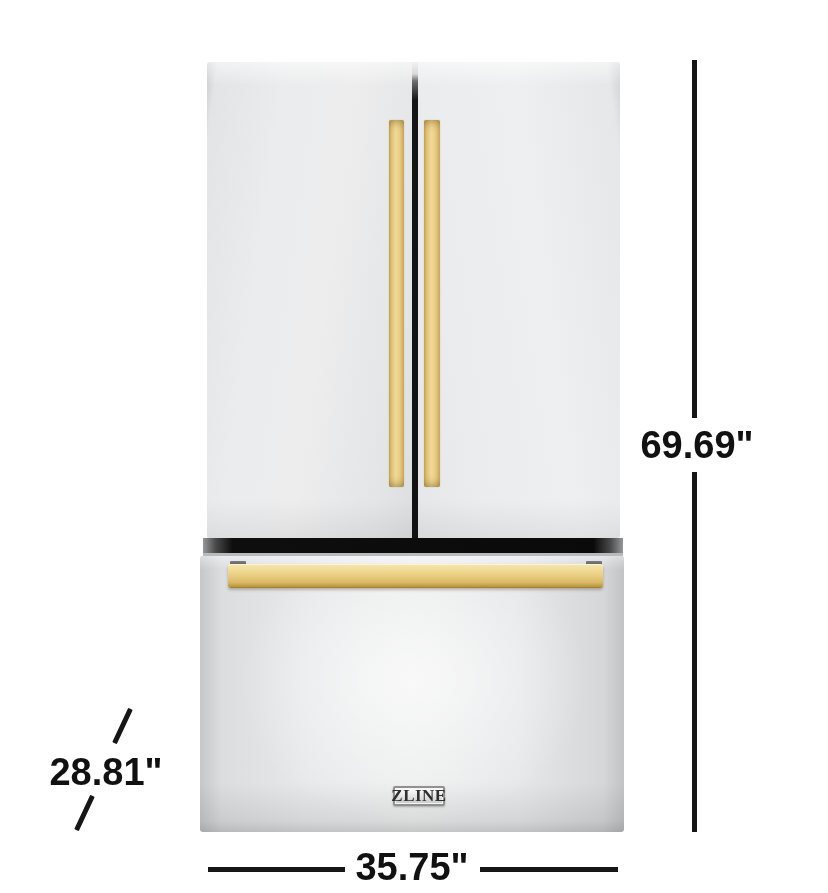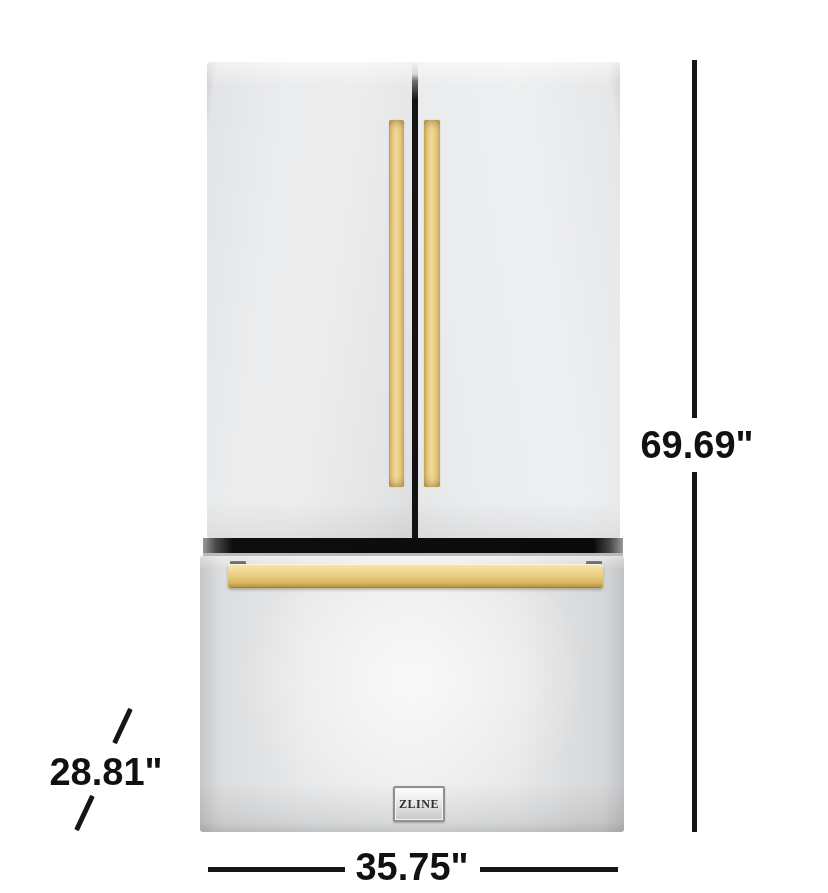--- a/index.html
+++ b/index.html
@@ -98,27 +98,27 @@
   }
   .drawer-bracket.bl{left:30px;}
   .drawer-bracket.br{left:386px;}
   .drawer-handle{
     position:absolute;left:28px;top:8px;width:375px;height:24px;
     border-radius:3px;
     background:linear-gradient(180deg,#f6e7b0 0%,#efd891 30%,#e6c97c 55%,#d9b763 78%,#b6933d 96%,#8f7026 100%);
     box-shadow:0 2px 3px rgba(60,50,20,.3), inset 0 1px 0 rgba(255,248,220,.8);
   }
   .badge{
-    position:absolute;left:193px;top:230px;width:52px;height:36px;
+    position:absolute;left:193px;top:230px;width:52px;height:20px;
     box-sizing:border-box;border:2px solid #909090;border-radius:2px;
     background:linear-gradient(180deg,#ffffff 0%,#e8e8e8 45%,#c9c9c9 100%);
     box-shadow:inset 0 0 0 1px #f5f5f5, 0 1px 2px rgba(0,0,0,.25);
     display:flex;align-items:center;justify-content:center;
     font-family:"Liberation Serif", serif;
-    font-size:12px;font-weight:700;letter-spacing:.5px;color:#2f2f2f;
+    font-size:17px;font-weight:700;letter-spacing:.5px;color:#2f2f2f;
   }
 
   
   .dim{background:#161616;position:absolute;}
   .dim-v{width:5px;}
   .v-seg1{left:692px;top:60px;height:358px;}
   .v-seg2{left:692px;top:472px;height:360px;}
   .h-seg{height:5px;top:867px;}
   .h-seg1{left:208px;width:137px;}
   .h-seg2{left:480px;width:138px;}

